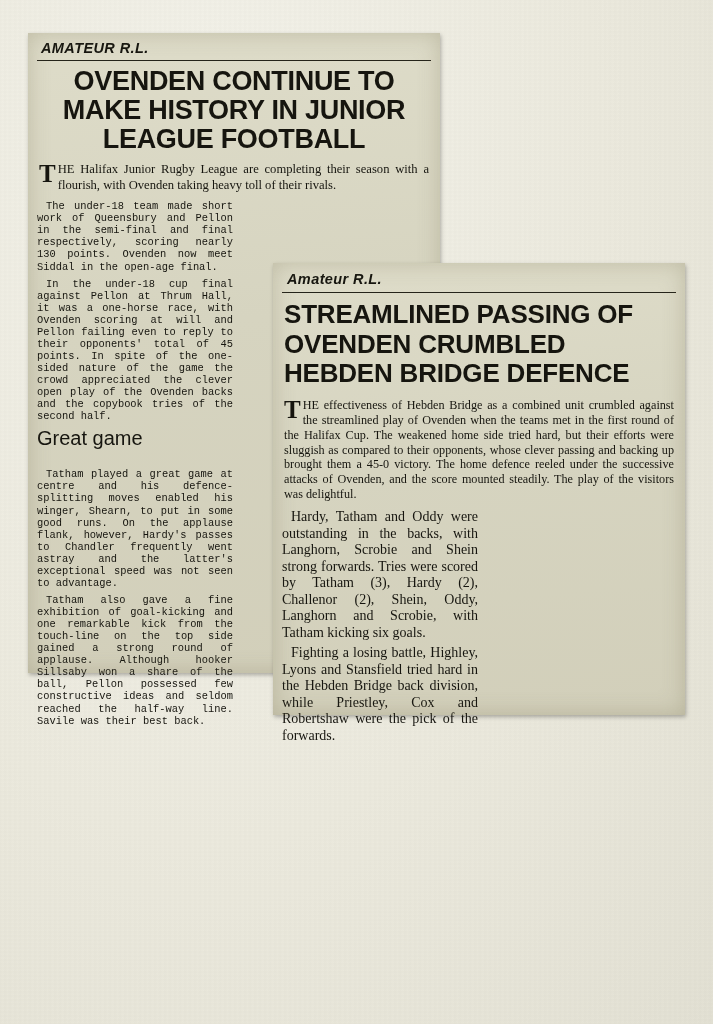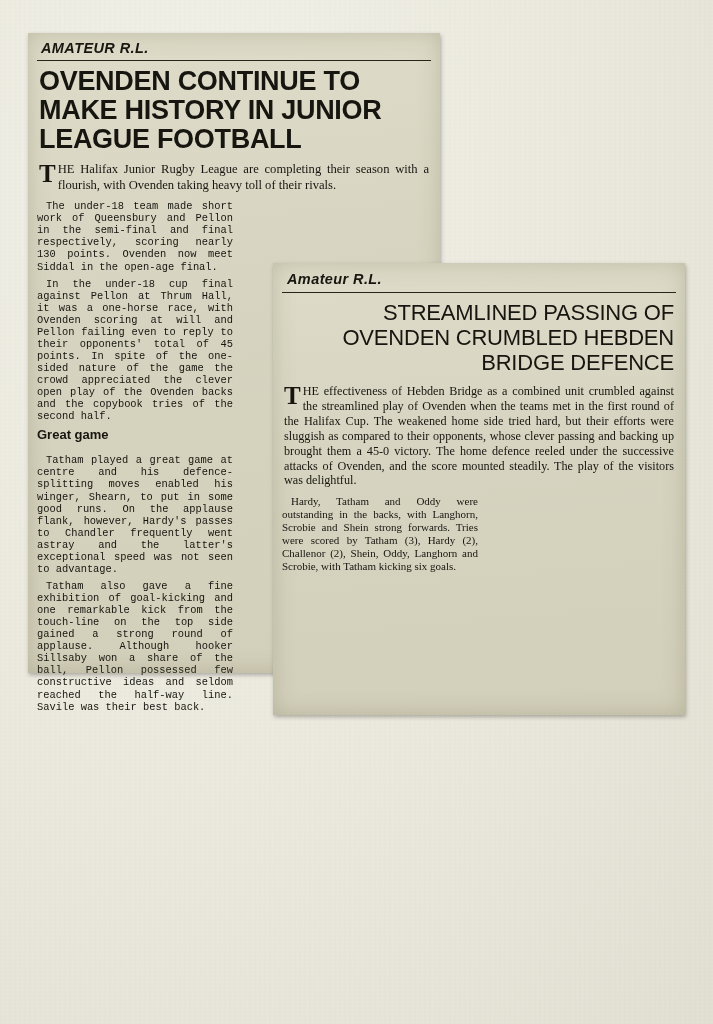--- a/index.html
+++ b/index.html
@@ -59,41 +59,41 @@
   #clip1 .rule {
     border-top: 1.3px solid #25241a;
     margin: 0 0 6px 0;
   }
   #clip1 .headline {
     font-family: "Liberation Sans", sans-serif;
     font-weight: bold;
     font-size: 27px;
     line-height: 1.08;
     letter-spacing: -0.3px;
-    text-align: left;
+    text-align: center;
     margin: 2px 2px 8px 2px;
   }
   .lede {
     font-size: 12.6px;
     line-height: 1.22;
     text-align: justify;
     margin: 0 2px 7px 2px;
   }
   .lede .drop {
     float: left;
     font-size: 25px;
     line-height: 0.82;
     font-weight: bold;
     padding: 2px 2px 0 0;
   }
   .subhead {
     font-family: "Liberation Sans", sans-serif;
-    font-weight: bold;
-    font-size: 13px;
-    margin: 4px 0 12px 0;
+    font-weight: normal;
+    font-size: 20px;
+    margin: 4px 0 18px 0;
     break-before: avoid;
   }
   #clip1 .body-wrap {
     width: 196px;
   }
   #clip1 .body-wrap p {
     font-size: 10.4px;
     line-height: 1.16;
     text-align: justify;
     margin: 0 0 5px 0;
@@ -115,36 +115,36 @@
     font-size: 14.5px;
     letter-spacing: 0.4px;
     margin: 2px 0 5px 5px;
   }
   #clip2 .rule {
     border-top: 1.3px solid #25241a;
     margin: 0 0 7px 0;
   }
   #clip2 .headline {
     font-family: "Liberation Sans", sans-serif;
-    font-weight: normal;
-    font-size: 22px;
+    font-weight: bold;
+    font-size: 26px;
     line-height: 1.14;
     letter-spacing: -0.2px;
-    text-align: right;
+    text-align: left;
     margin: 2px 2px 9px 2px;
   }
   #clip2 .lede {
     font-size: 12.2px;
     line-height: 1.22;
   }
   #clip2 .lower {
     width: 196px;
   }
   #clip2 .lower p {
-    font-size: 11px;
+    font-size: 14px;
     line-height: 1.18;
     text-align: justify;
     margin: 0 0 4px 0;
     text-indent: 9px;
   }
 
   
   .clipping::after {
     content: "";
     position: absolute;
@@ -177,14 +177,15 @@
 
 <div class="clipping" id="clip2">
   <div class="kicker">Amateur R.L.</div>
   <div class="rule"></div>
   <div class="headline">STREAMLINED PASSING OF OVENDEN CRUMBLED HEBDEN BRIDGE DEFENCE</div>
   <div class="lede">
     <span class="drop">T</span><span>HE effectiveness of Hebden Bridge as a combined unit crumbled against the streamlined play of Ovenden when the teams met in the first round of the Halifax Cup. The weakened home side tried hard, but their efforts were sluggish as compared to their opponents, whose clever passing and backing up brought them a 45-0 victory. The home defence reeled under the successive attacks of Ovenden, and the score mounted steadily. The play of the visitors was delightful.</span>
   </div>
   <div class="lower">
     <p>Hardy, Tatham and Oddy were outstanding in the backs, with Langhorn, Scrobie and Shein strong forwards. Tries were scored by Tatham (3), Hardy (2), Challenor (2), Shein, Oddy, Langhorn and Scrobie, with Tatham kicking six goals.</p>
+    <p>Fighting a losing battle, Highley, Lyons and Stansfield tried hard in the Hebden Bridge back division, while Priestley, Cox and Robertshaw were the pick of the forwards.</p>
   </div>
 </div>
 
 </body></html>

